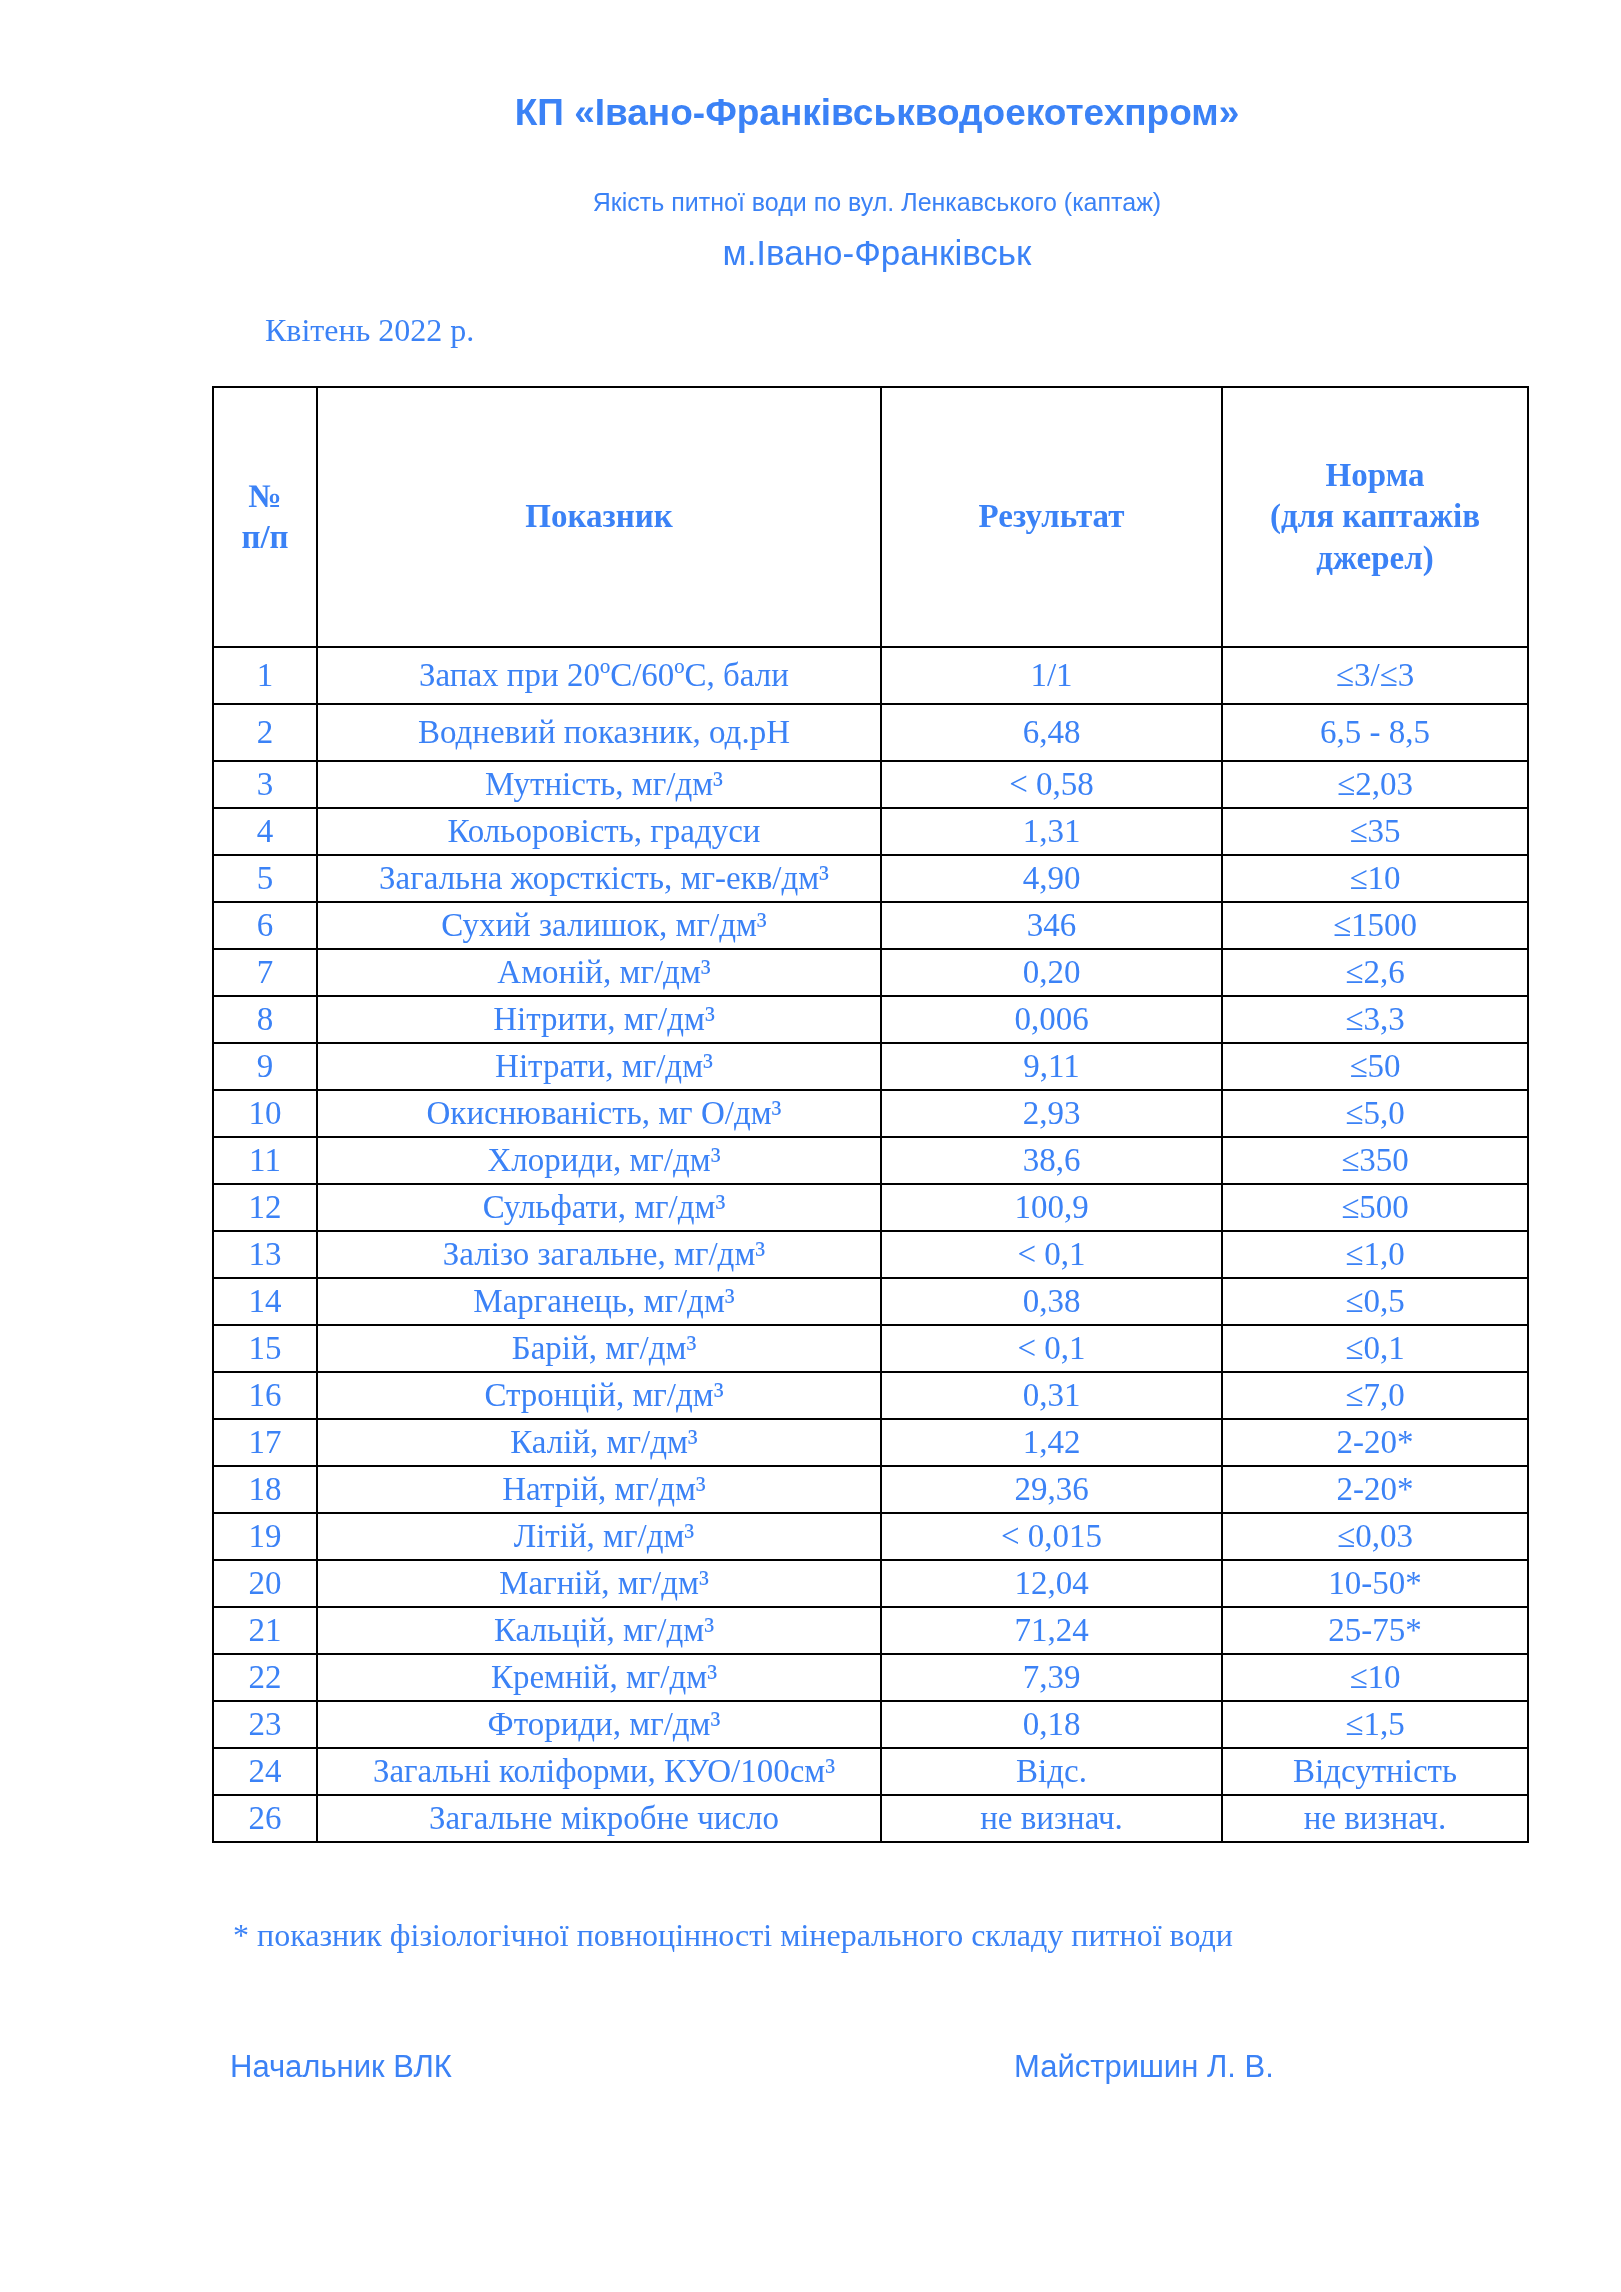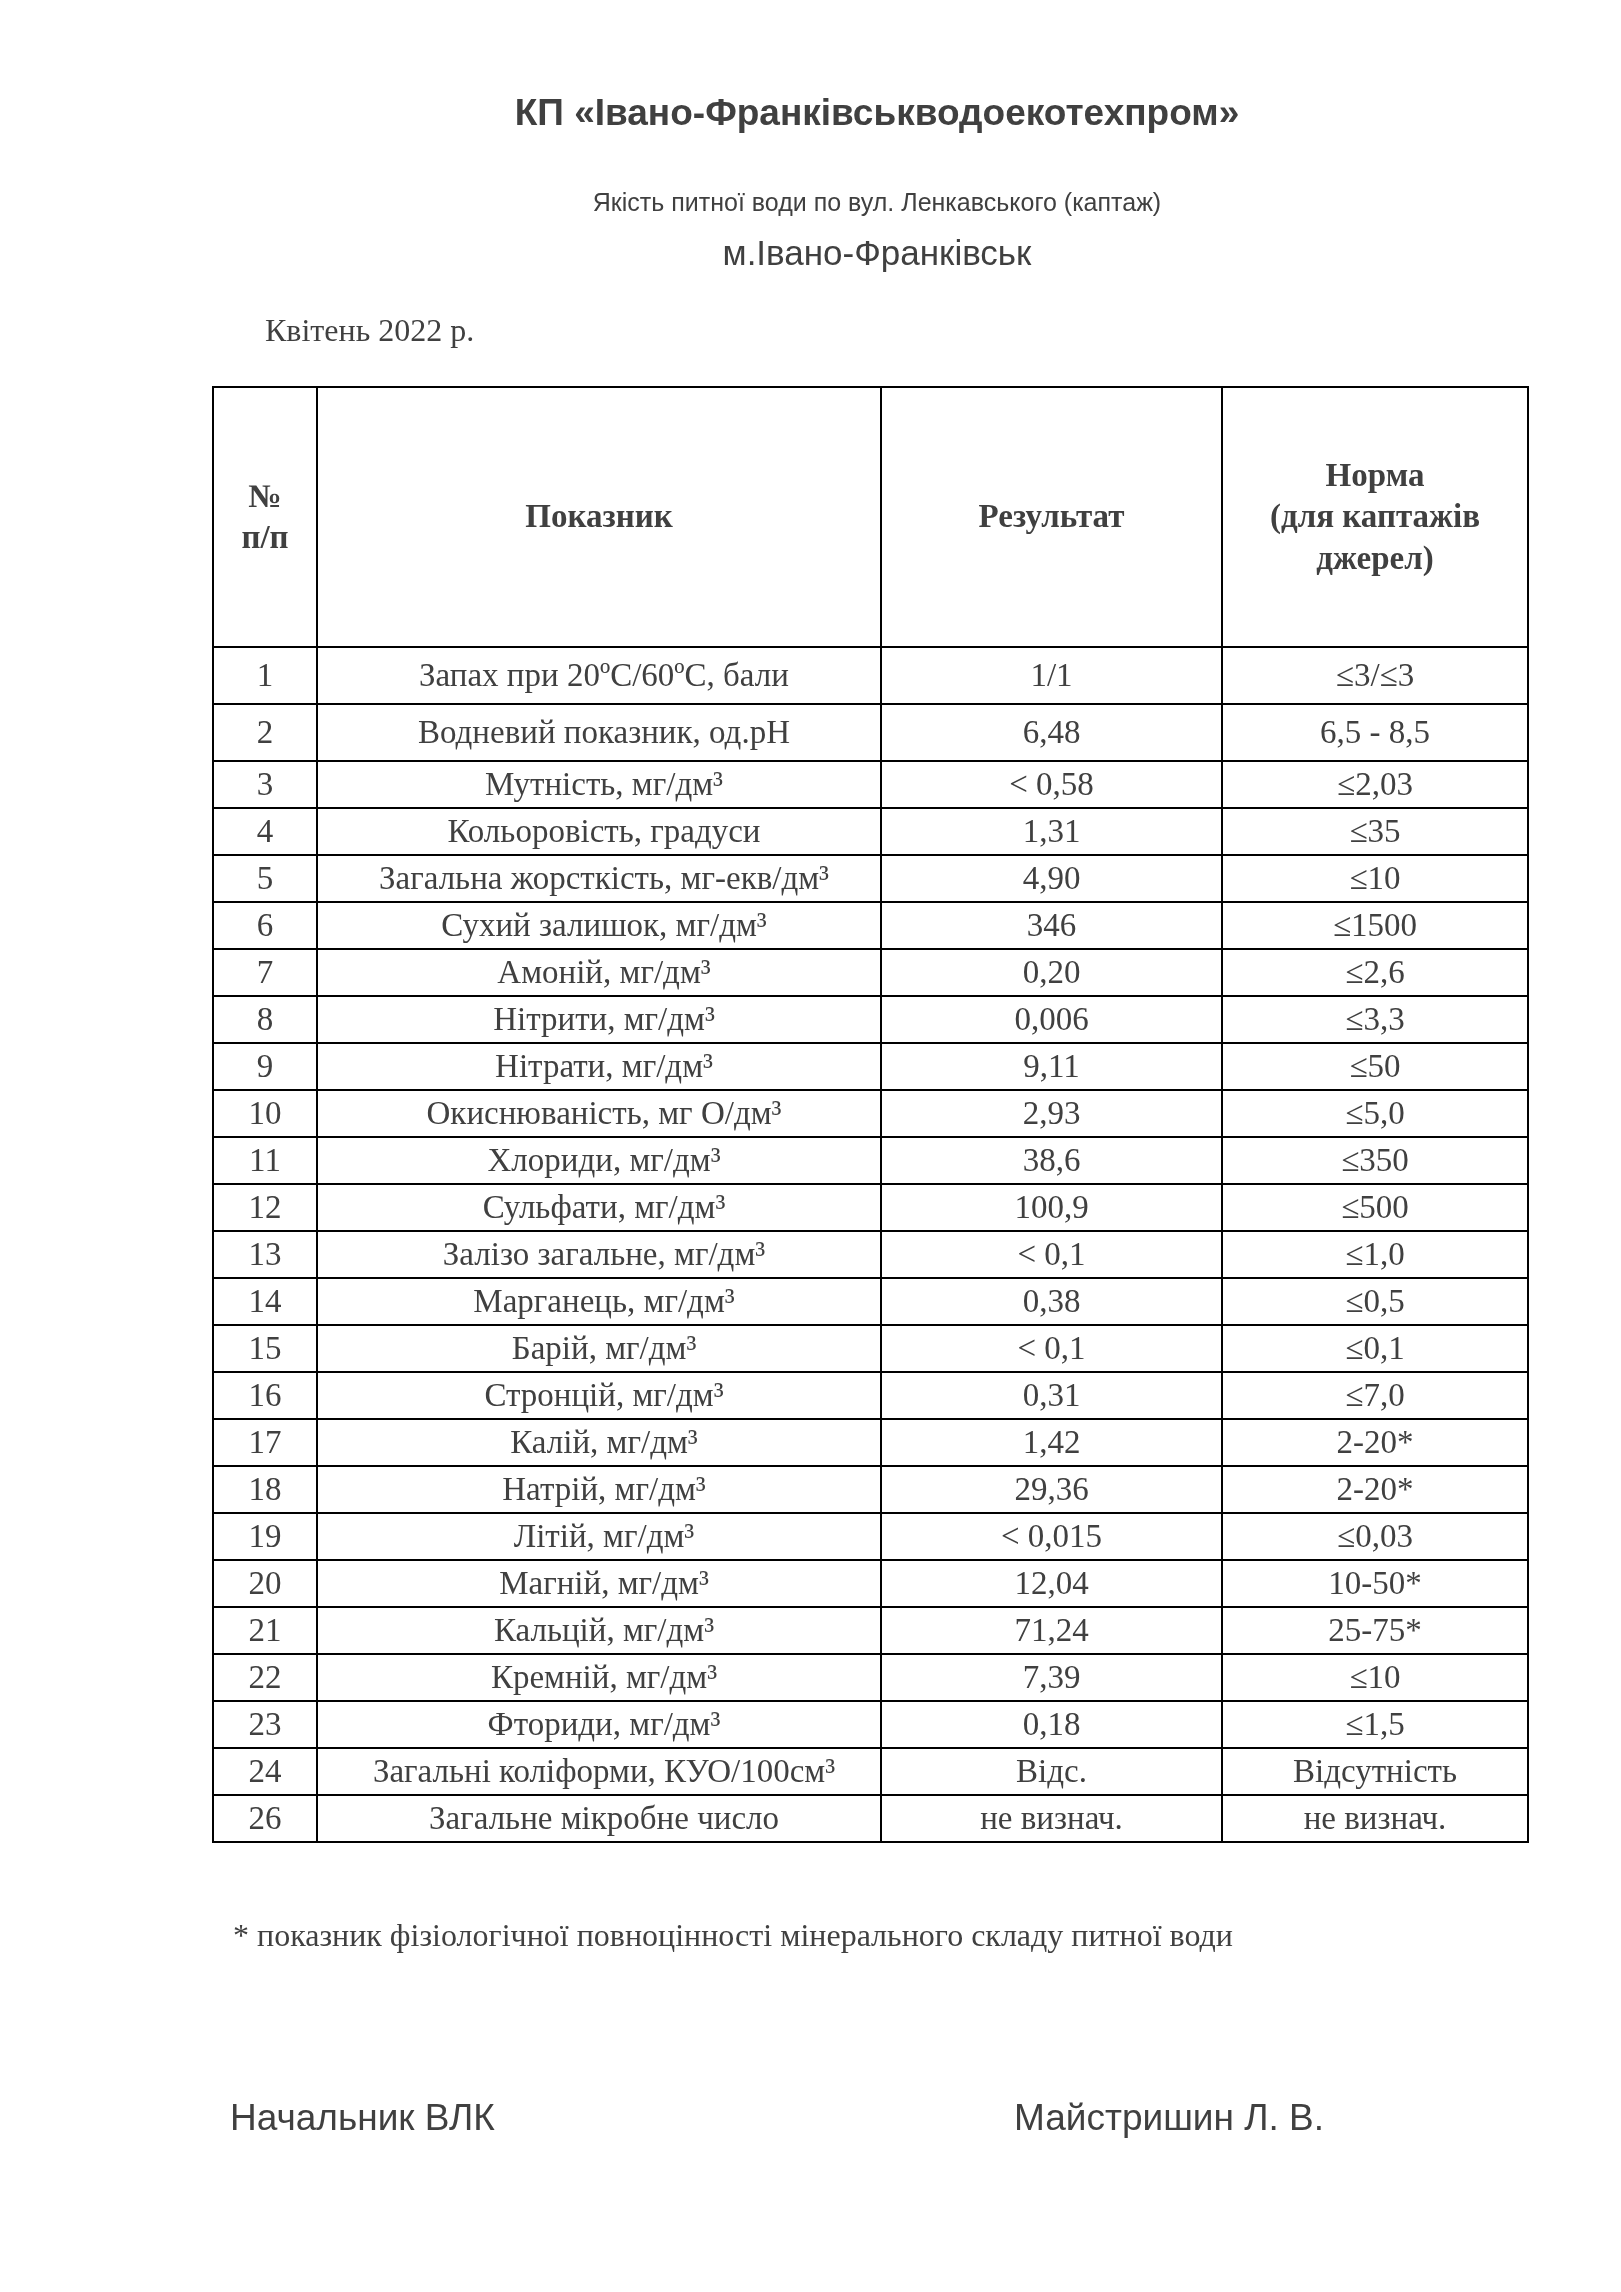--- a/index.html
+++ b/index.html
@@ -2,21 +2,21 @@
 <html><head>
 <meta charset="utf-8">
 <style>
   * { box-sizing: border-box; }
   html, body { margin: 0; padding: 0; background: #ffffff; }
   .page {
     position: relative;
     width: 1621px;
     height: 2293px;
     background: #ffffff;
-    color: #404040;
+    color: #3b82f6;
     font-family: "Liberation Serif", serif;
     overflow: hidden;
   }
   .doc-header-line {
     position: absolute;
     left: 133px;
     width: 1488px;
     text-align: center;
     font-family: "Liberation Sans", sans-serif;
     white-space: nowrap;
@@ -75,23 +75,22 @@
     top: 1903px;
     font-size: 32px;
     font-family: "Liberation Serif", serif;
     white-space: nowrap;
     margin-top: 14px;
   }
   .sig-position, .sig-name {
     position: absolute;
     top: 2049px;
     font-family: "Liberation Sans", sans-serif;
-    font-size: 37px;
-    white-space: nowrap;
-    margin-top: 48px;
+    font-size: 31px;
+    white-space: nowrap;
   }
   .sig-position { left: 230px; }
   .sig-name     { left: 1014px; }
 </style>
 </head>
 <body>
 
 <div class="page">
 
   <div class="doc-header-line org-title">КП «Івано-Франківськводоекотехпром»</div>

